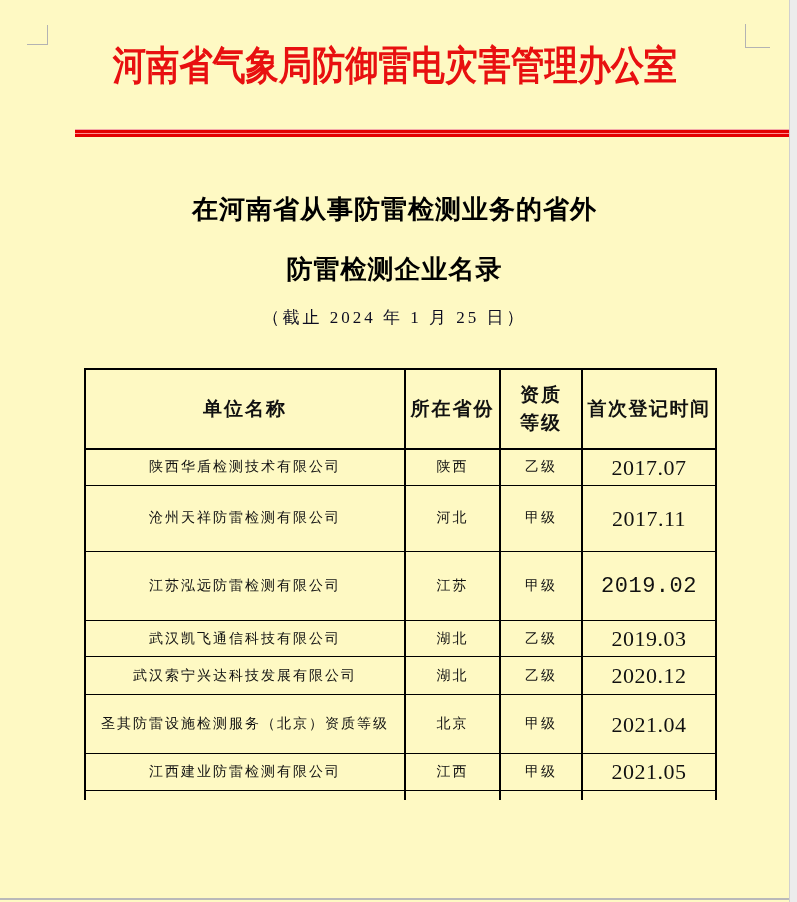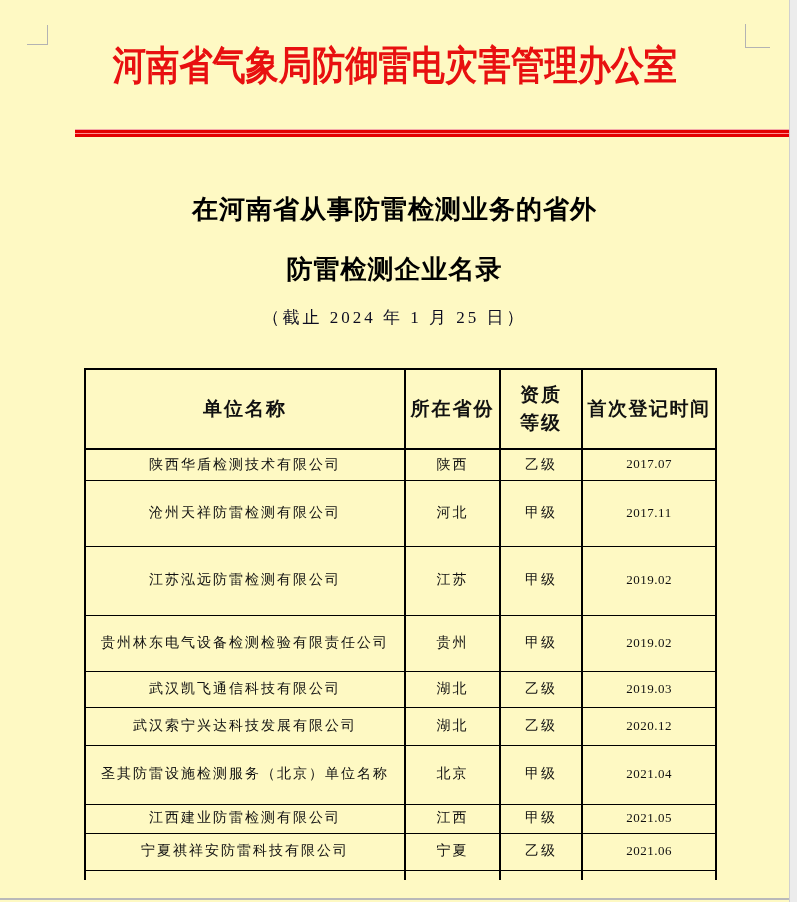--- a/index.html
+++ b/index.html
@@ -62,21 +62,21 @@
     text-align:center; vertical-align:middle; overflow:hidden;
     padding:0 4px; color:#111;
   }
   .roster thead th {
     height:80px; font-size:19px; font-weight:bold; letter-spacing:2px;
     border-bottom-width:2px; line-height:1.5;
   }
   .roster thead th.col-registered { letter-spacing:1.5px; }
   .narrow-head { display:inline-block; width:2.4em; }
   .roster td { font-size:14px; letter-spacing:2px; line-height:1.6; }
-  .roster td.date-cell { letter-spacing:0.5px; font-size:13px; }
+  .roster td.date-cell { letter-spacing:0.5px; font-size:22px; }
   .roster tr.partial td { border-bottom:none; }
 
   
   .bottom-cut-line {
     position:absolute; top:898px; left:0; width:789px; height:2px;
     background:#b9b9b9;
   }
 </style>
 </head>
 <body>
@@ -126,61 +126,49 @@
           <td>陕西</td>
           <td>乙级</td>
           <td class="date-cell">2017.07</td>
         </tr>
         <tr style="height: 66px;">
           <td>沧州天祥防雷检测有限公司</td>
           <td>河北</td>
           <td>甲级</td>
           <td class="date-cell">2017.11</td>
         </tr>
-        <tr style="height: 69px;">
+        <tr style="height: 69px; font-family: Liberation Mono, monospace;">
           <td>江苏泓远防雷检测有限公司</td>
           <td>江苏</td>
-          <td>甲级</td>
-          <td class="date-cell">2019.02</td>
-        </tr>
-        <tr style="height: 56px;">
-          <td>贵州林东电气设备检测检验有限责任公司</td>
-          <td>贵州</td>
           <td>甲级</td>
           <td class="date-cell">2019.02</td>
         </tr>
         <tr style="height: 36px; padding-left: 44px;">
           <td>武汉凯飞通信科技有限公司</td>
           <td>湖北</td>
           <td>乙级</td>
           <td class="date-cell">2019.03</td>
         </tr>
         <tr style="height: 38px; padding-left: 45px;">
           <td>武汉索宁兴达科技发展有限公司</td>
           <td>湖北</td>
           <td>乙级</td>
           <td class="date-cell">2020.12</td>
         </tr>
         <tr style="height: 59px;">
-          <td>圣其防雷设施检测服务（北京）单位名称</td>
+          <td>圣其防雷设施检测服务（北京）资质等级</td>
           <td>北京</td>
           <td>甲级</td>
           <td class="date-cell">2021.04</td>
         </tr>
         <tr style="height: 29px;">
           <td>江西建业防雷检测有限公司</td>
           <td>江西</td>
           <td>甲级</td>
           <td class="date-cell">2021.05</td>
-        </tr>
-        <tr style="height: 37px;">
-          <td>宁夏祺祥安防雷科技有限公司</td>
-          <td>宁夏</td>
-          <td>乙级</td>
-          <td class="date-cell">2021.06</td>
         </tr>
         <tr class="partial" style="height: 10px;">
           <td></td>
           <td></td>
           <td></td>
           <td></td>
         </tr>
       </tbody>
   </table>
 

